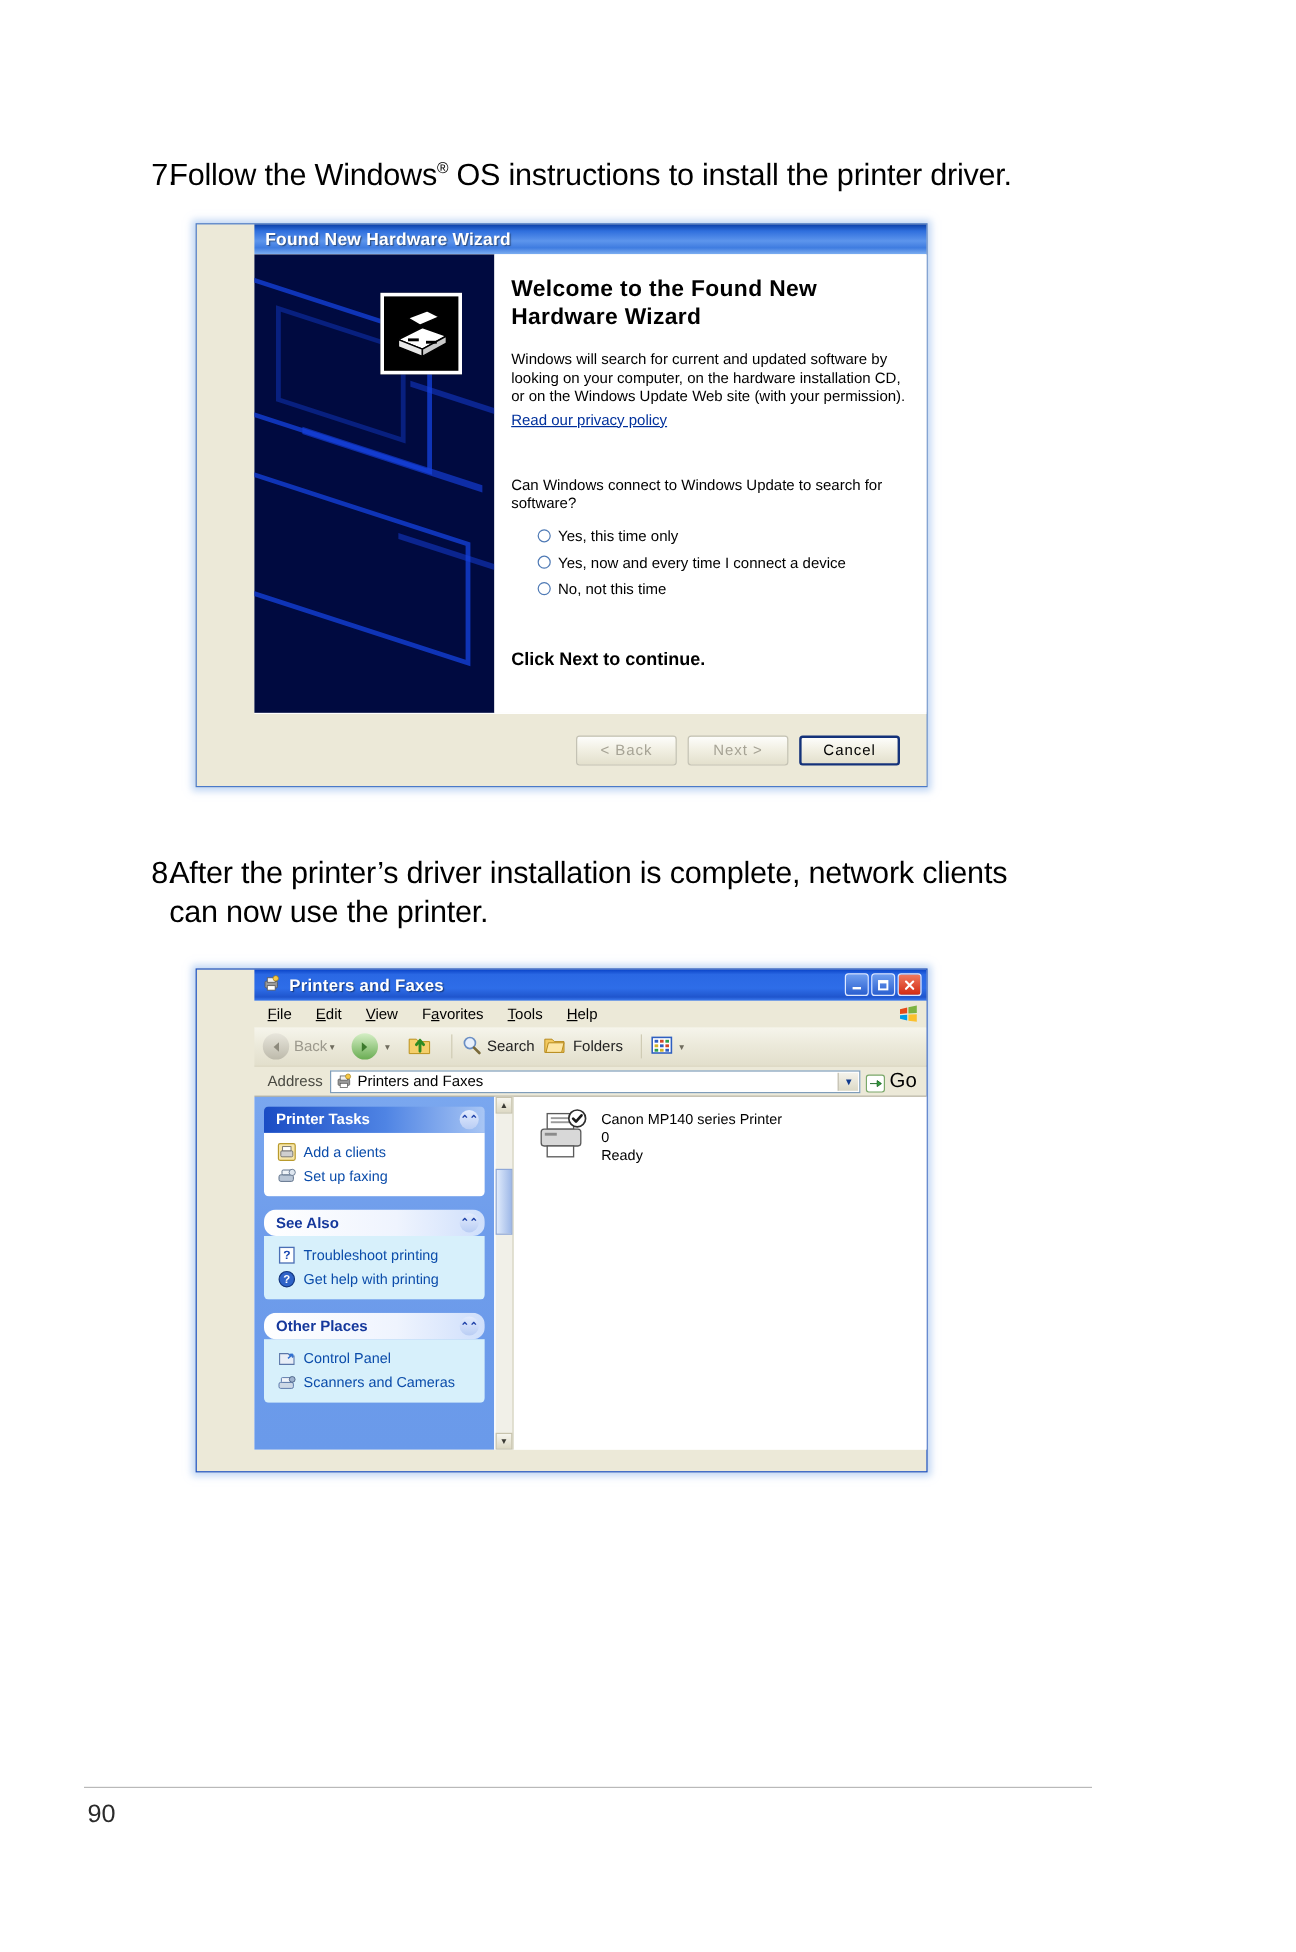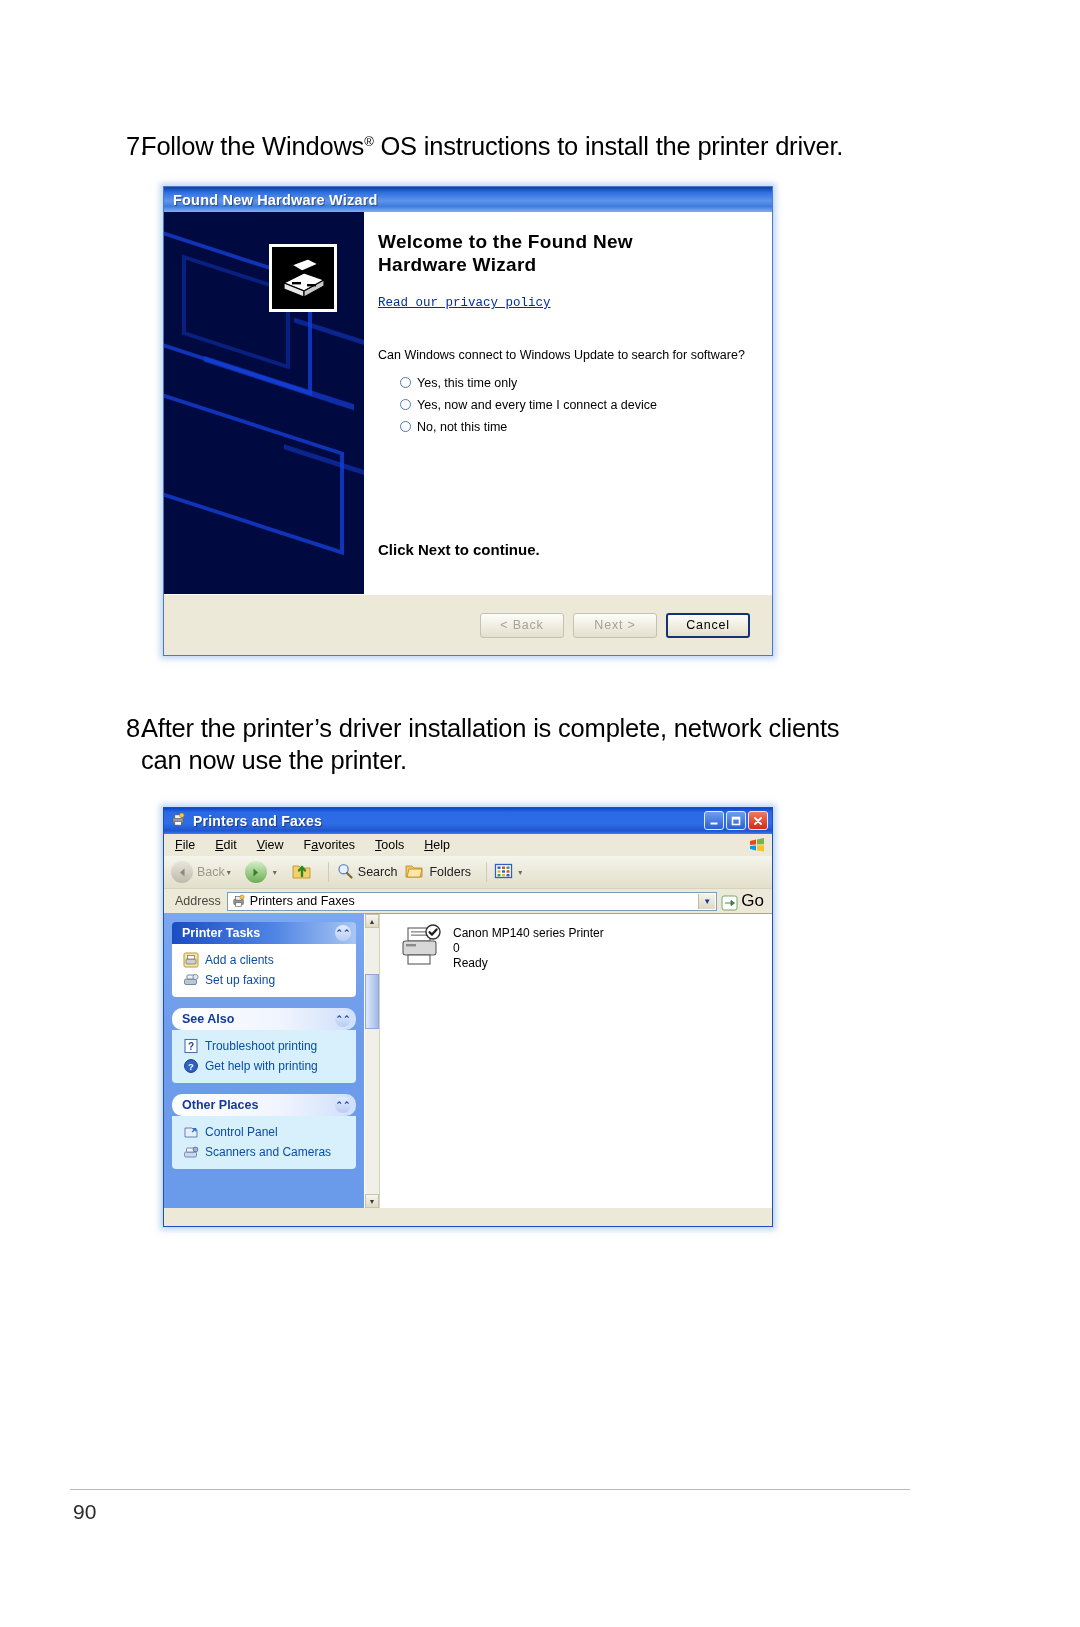--- a/index.html
+++ b/index.html
@@ -29,21 +29,21 @@
     position:absolute;left:70px;top:1489px;width:840px;height:1px;
     background:#b9b9b9;
   }
   .page-num{
     position:absolute;left:73px;top:1500px;
     font-size:21px;color:#2b2b2b;
     font-family:"Liberation Sans", sans-serif;
   }
 
   
-  .shot{position:absolute;box-sizing:border-box;}
+  .shot{position:absolute;box-sizing:border-box;padding-left:48px;}
 
   
   #wizard{
     left:163px;top:186px;width:610px;height:470px;
     border:1px solid #4a79c9;
     background:#ece9d8;
     box-shadow:0 0 6px 3px rgba(140,180,235,.55);
   }
   #wizard .titlebar{
     height:25px;
@@ -80,21 +80,21 @@
     font-family:"Liberation Sans", sans-serif;
     letter-spacing:.3px;
   }
   #wizard p{
     margin:0 0 2px 0;font-size:12.5px;line-height:15.5px;color:#000;
     font-family:"Liberation Sans", sans-serif;
   }
   #wizard a.privacy{
     font-size:12.5px;color:#00309c;text-decoration:underline;
     display:inline-block;margin-top:1px;
-    font-family:Liberation Mono, monospace;
+    font-family:Liberation Sans, sans-serif;
   }
   #wizard .q{margin-top:38px;}
   #wizard .radios{margin:12px 0 0 22px;}
   #wizard .radio-row{display:flex;align-items:center;margin-bottom:8px;}
   #wizard .radio{
     width:11px;height:11px;border-radius:50%;
     border:1.5px solid #4f7ab5;background:#fff;
     margin-right:6px;flex:0 0 11px;box-sizing:border-box;
   }
   #wizard .radio-label{font-size:12.5px;color:#000;line-height:14px;}
@@ -293,20 +293,21 @@
         </svg>
       </div>
     </div>
 
     <div class="content">
       <h1>
         <span>Welcome to the Found New</span><br>
         <span>Hardware Wizard</span>
       </h1>
 
+      <p>Windows will search for current and updated software by looking on your computer, on the hardware installation CD, or on the Windows Update Web site (with your permission).</p>
       <a class="privacy" href="#">Read our privacy policy</a>
 
       <p class="q">Can Windows connect to Windows Update to search for software?</p>
 
       <div class="radios">
         <div class="radio-row">
           <span class="radio"></span>
           <span class="radio-label">Yes, this time only</span>
         </div>
         <div class="radio-row">

